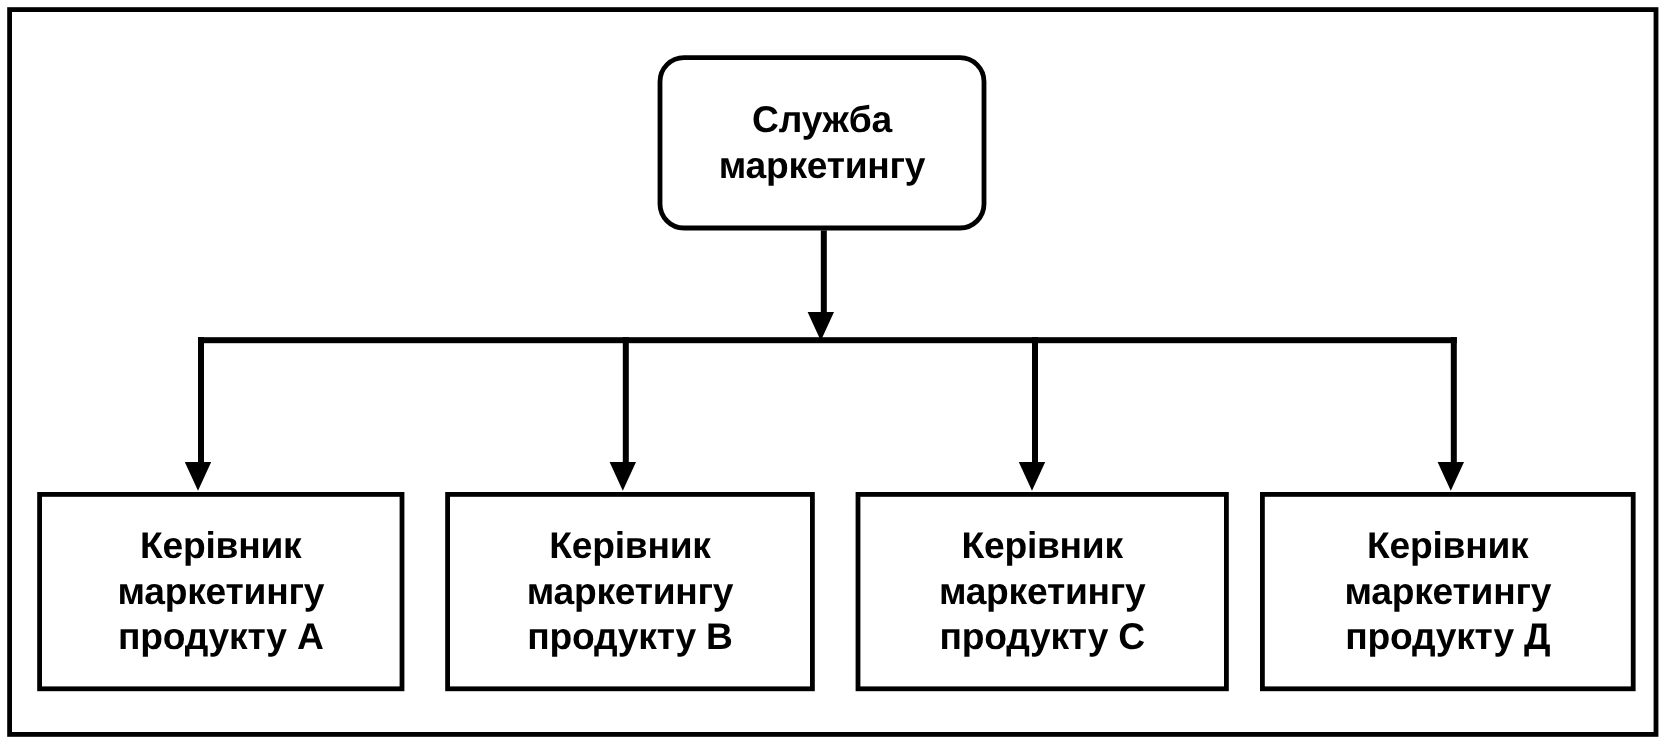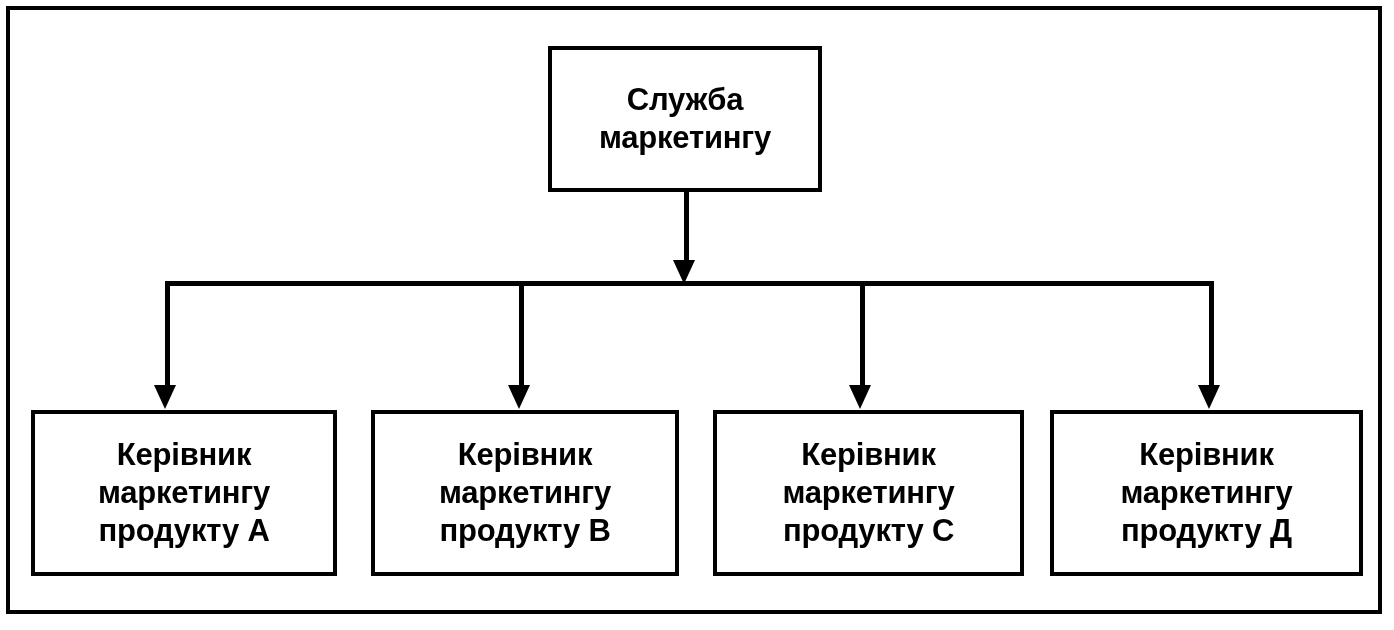--- a/index.html
+++ b/index.html
@@ -46,20 +46,21 @@
     line-height: 1.23;
     color: #000000;
     white-space: pre-line;
     letter-spacing: -0.2px;
   }
   #root-box {
     left: 548px;
     top: 46px;
     width: 274px;
     height: 146px;
+    border-radius: 22px;
   }
   #child-box-0 { left: 31px;   top: 410px; width: 306px; height: 166px; }
   #child-box-1 { left: 371px;  top: 410px; width: 308px; height: 166px; }
   #child-box-2 { left: 713px;  top: 410px; width: 311px; height: 166px; }
   #child-box-3 { left: 1050px; top: 410px; width: 313px; height: 166px; }
 
   
   .v-line {
     position: absolute;
     width: 5px;

